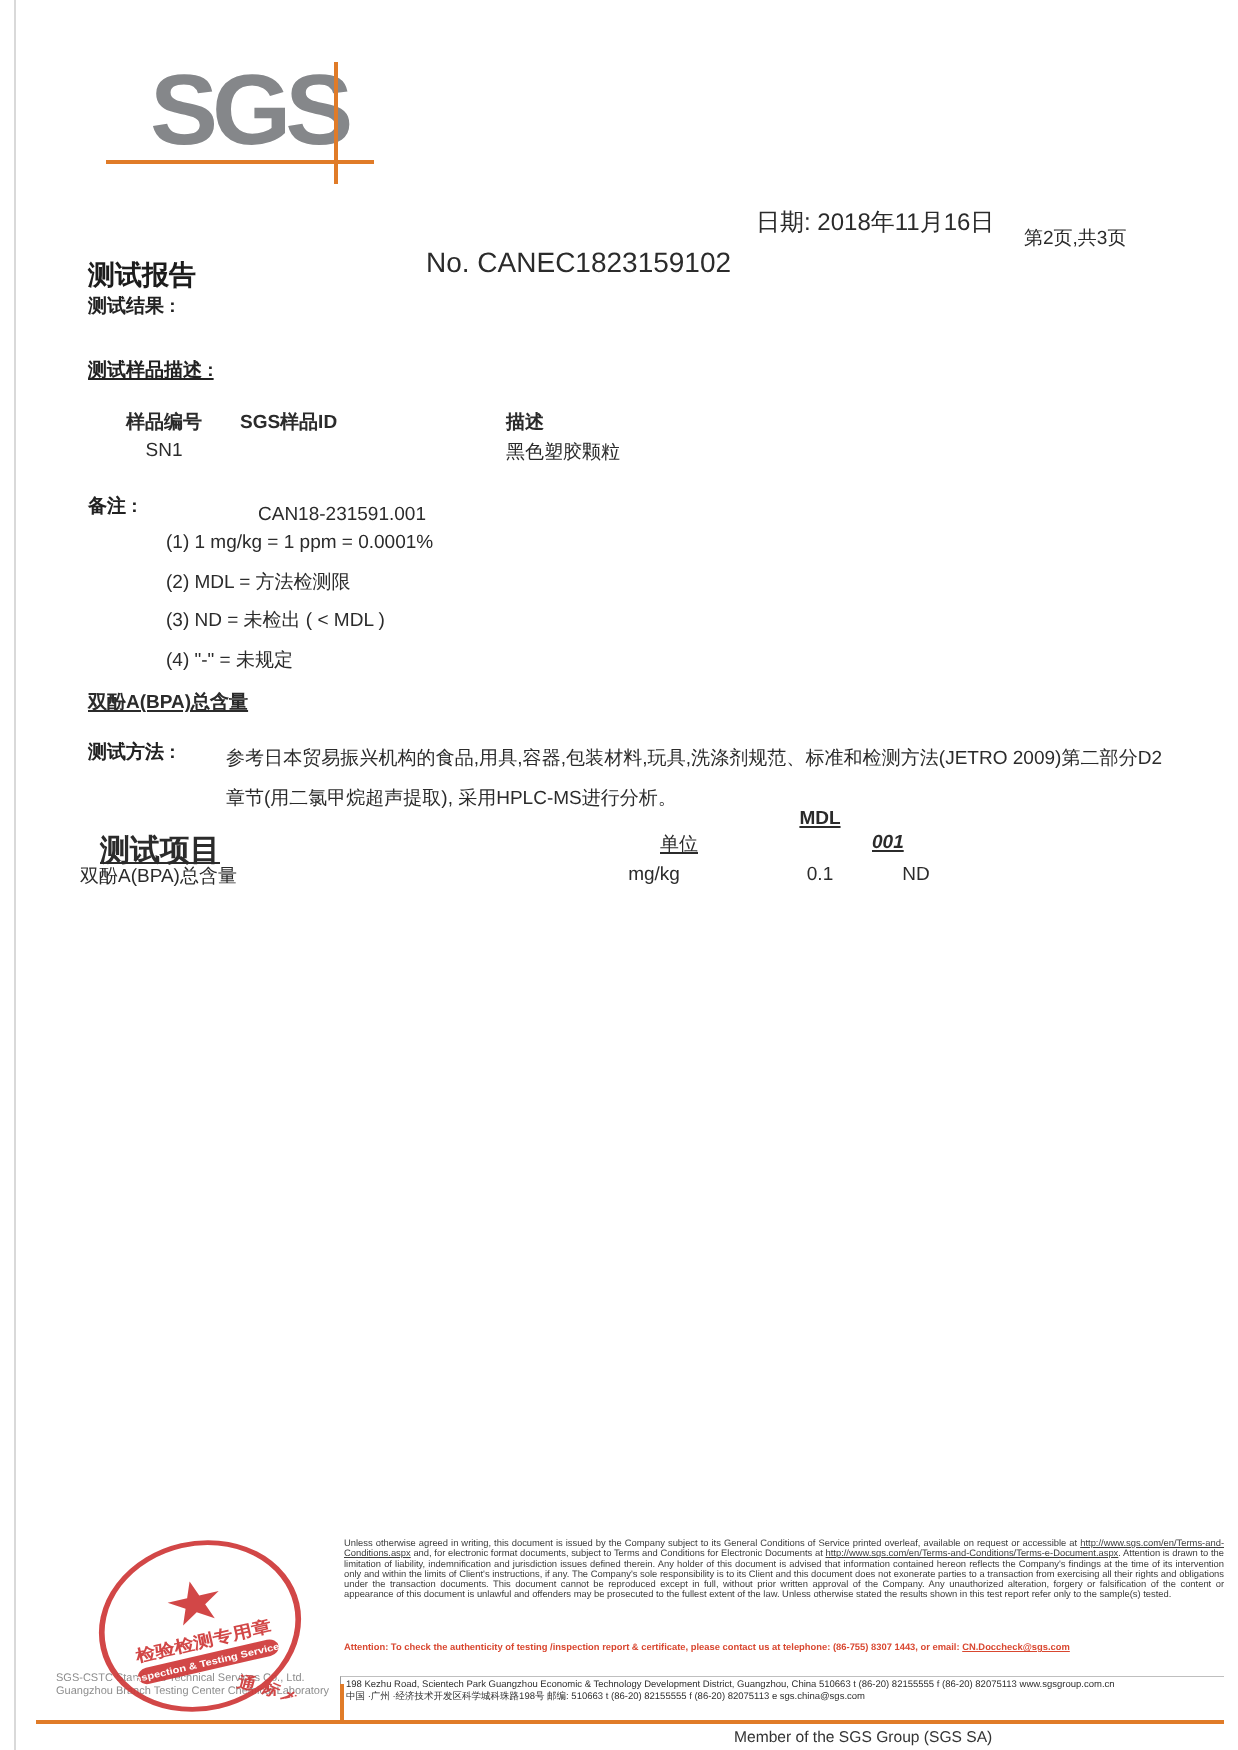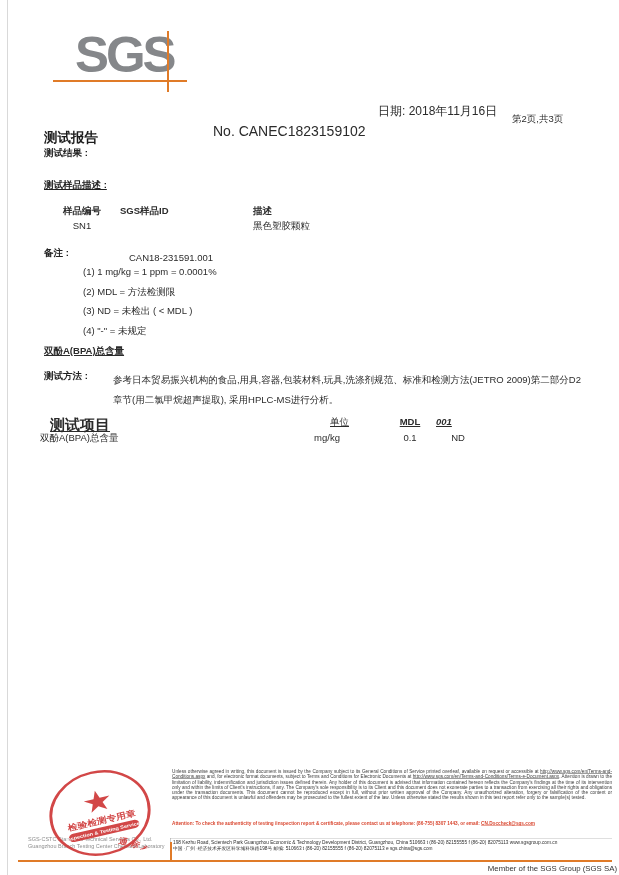--- a/index.html
+++ b/index.html
@@ -28,37 +28,37 @@
   .st-c1{position:absolute;left:44px;top:220px;width:76px;text-align:center;font-size:9.5px;}
   .st-c2{position:absolute;left:120px;top:220px;width:102px;text-align:center;font-size:9.5px;margin-top:32px;}
   .st-c3{position:absolute;left:253px;top:220px;font-size:9.5px;}
   .remarks-label{position:absolute;left:44px;top:247px;font-size:9.5px;}
   .remarks{position:absolute;left:83px;top:262px;font-size:9.5px;line-height:19.5px;}
   .bpa-heading{position:absolute;left:44px;top:345px;font-size:9.5px;font-weight:bold;text-decoration:underline;}
   .method-label{position:absolute;left:44px;top:370px;font-size:9.5px;}
   .method-text{position:absolute;left:113px;top:370px;width:468px;font-size:9.5px;line-height:19.5px;text-align:justify;}
   .rt-h1{position:absolute;left:50px;top:416px;font-size:15px;font-weight:bold;text-decoration:underline;}
   .rt-h2{position:absolute;left:305px;top:416px;width:44px;text-align:right;font-size:9.5px;font-weight:normal;text-decoration:underline;}
-  .rt-h3{position:absolute;left:388px;top:416px;width:44px;text-align:center;font-size:9.5px;font-weight:bold;text-decoration:underline;}
+  .rt-h3{position:absolute;left:388px;top:404px;width:44px;text-align:center;font-size:9.5px;font-weight:bold;text-decoration:underline;}
   .rt-h4{position:absolute;left:436px;top:416px;width:44px;text-align:left;font-size:9.5px;font-weight:bold;font-style:italic;text-decoration:underline;}
   .rt-c1{position:absolute;left:40px;top:432px;font-size:9.5px;}
   .rt-c2{position:absolute;left:305px;top:432px;width:44px;text-align:center;font-size:9.5px;}
   .rt-c3{position:absolute;left:388px;top:432px;width:44px;text-align:center;font-size:9.5px;}
   .rt-c4{position:absolute;left:436px;top:432px;width:44px;text-align:center;font-size:9.5px;}
 
   
   .legal{position:absolute;left:172px;top:769px;width:880px;font-size:9.4px;line-height:10.3px;color:#3c3c3c;text-align:justify;transform:scale(0.5);transform-origin:0 0;}
   .legal .url{text-decoration:underline;}
   .attention{position:absolute;left:172px;top:821px;width:880px;font-size:9.4px;line-height:10.6px;color:#d94730;font-weight:bold;transform:scale(0.5);transform-origin:0 0;}
   .attention .email{text-decoration:underline;}
   .addresses{position:absolute;left:170px;top:838px;width:878px;font-size:9.5px;line-height:11.5px;color:#2f2f2f;transform:scale(0.5);transform-origin:0 0;border-top:1px solid #bfbfbf;border-left:1px solid #9a9a9a;padding:2px 0 0 5px;}
   .company{position:absolute;left:28px;top:836px;width:300px;font-size:11px;line-height:12.5px;color:#8e8e8e;transform:scale(0.5);transform-origin:0 0;}
   .footer-orange-h{position:absolute;left:18px;top:860px;width:594px;height:2px;background:#e07b28;}
   .footer-orange-v{position:absolute;left:170px;top:842px;width:1.5px;height:18px;background:#e07b28;}
-  .member{position:absolute;left:367px;top:864px;width:250px;text-align:right;font-size:7.8px;color:#333;}
+  .member{position:absolute;left:367px;top:864px;width:250px;text-align:left;font-size:7.8px;color:#333;}
 
   .stamp{position:absolute;left:46px;top:768px;width:108px;height:90px;transform:rotate(-13deg);opacity:0.93;}
 </style>
 </head>
 <body>
 
 <div class="page">
   <div class="page-edge"></div>
 
   <div class="logo-text">SGS</div>

